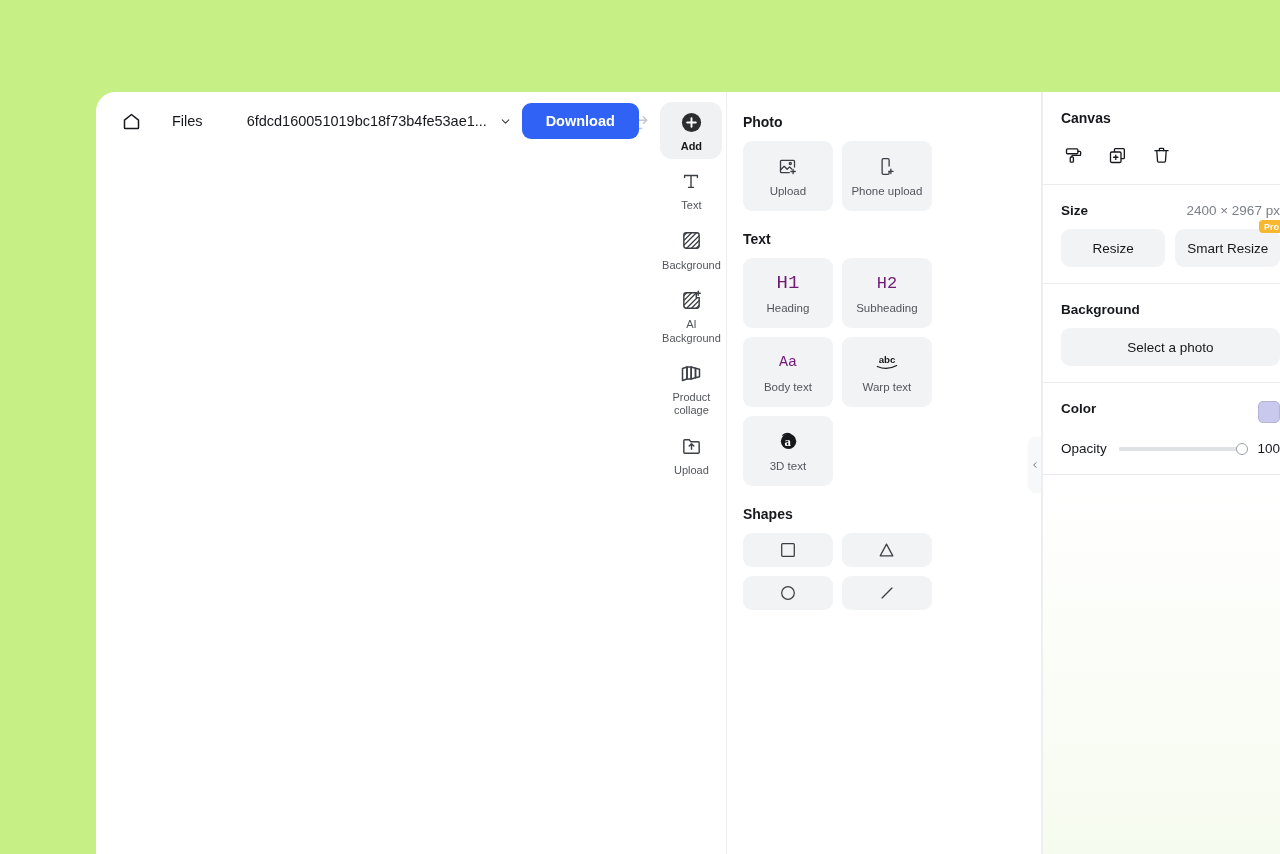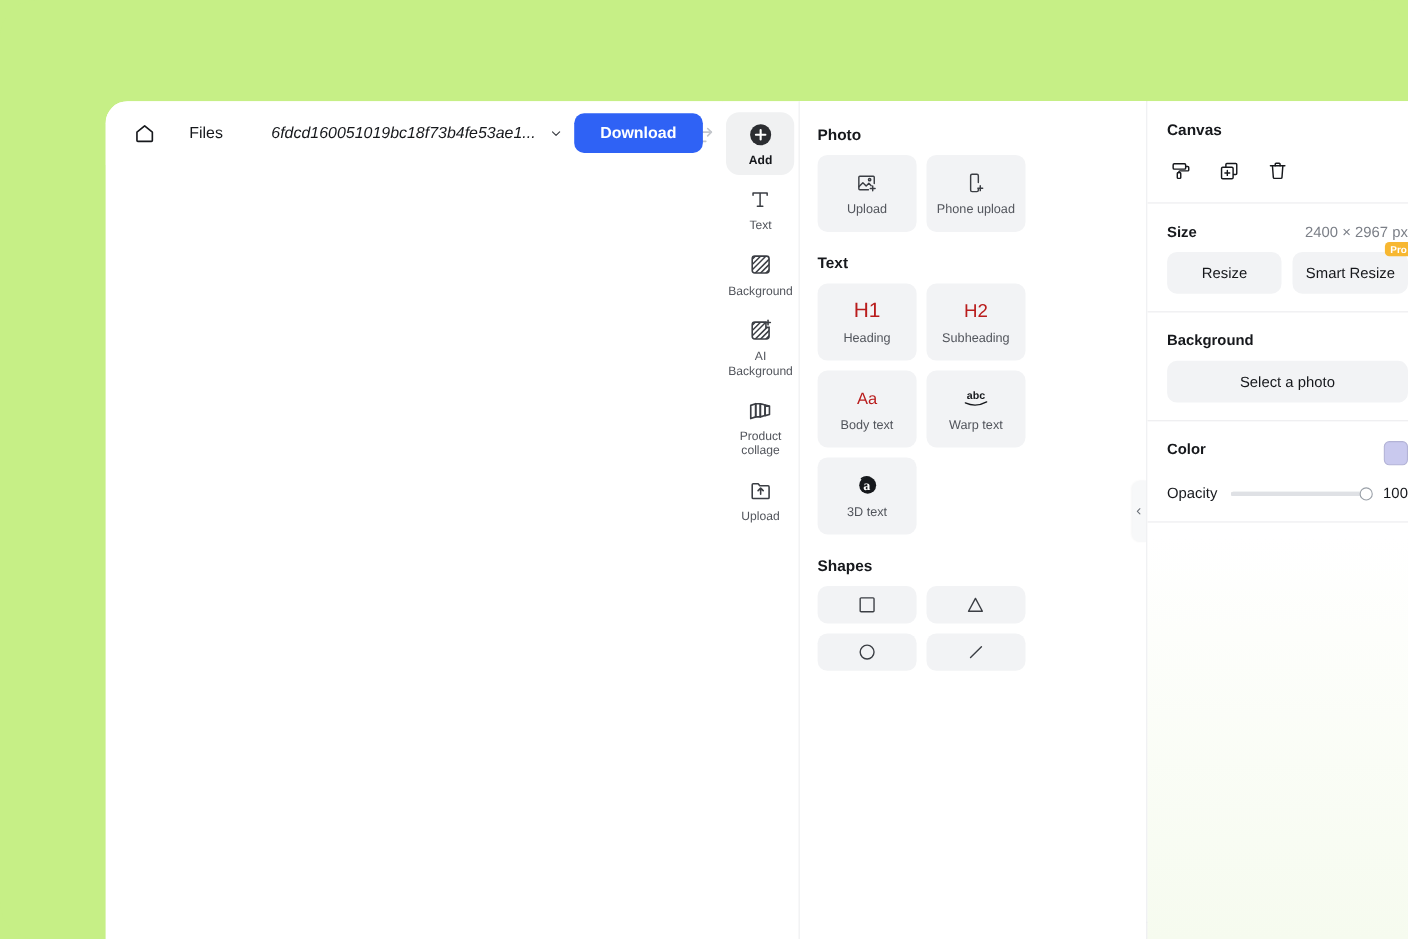--- a/index.html
+++ b/index.html
@@ -50,21 +50,21 @@
     font-size: 14.5px; color: #16181c;
     margin-left: 24px; cursor: pointer;
   }
   #doc-name-wrap {
     display: flex; align-items: center;
     margin-left: 44px; gap: 4px;
     cursor: pointer;
   }
   #doc-name {
     font-size: 14.5px; color: #16181c;
-    max-width: 250px; white-space: nowrap; overflow: hidden; font-style: italic;
+    max-width: 250px; white-space: nowrap; overflow: hidden;
   }
   .divider-v {
     width: 1px; height: 20px; background: #e6e8ec;
     margin: 0 12px;
   }
   #cloud-wrap { margin-left: 18px; }
   #undo-redo { display: flex; align-items: center; }
   #download-btn {
     position: absolute; right: 18px; top: 11px;
     height: 36px; padding: 0 24px;
@@ -120,21 +120,21 @@
   .tile {
     width: 90px; height: 70px;
     background: #f2f3f5; border-radius: 9px;
     display: flex; flex-direction: column;
     align-items: center; justify-content: center;
     gap: 8px; cursor: pointer;
   }
   .tile-label { font-size: 11.5px; color: #52555c; }
   .tile-glyph { height: 22px; display:flex; align-items:center; justify-content:center;
                 font-size: 18px; color:#16181c; }
-  .tile-serif { font-family: Liberation Sans, sans-serif; color:#b91c1c;text-align:center; }
+  .tile-serif { font-family: Liberation Mono, monospace; color:#701a75;text-align:center; }
   .tile.shape { height: 34px; }
 
   
   #collapse-handle {
     position: absolute; right: -1px; top: 345px;
     width: 13px; height: 56px;
     background: #f7f8f9;
     border-top-left-radius: 8px; border-bottom-left-radius: 8px;
     display: flex; align-items: center; justify-content: center;
     cursor: pointer; z-index: 5;

